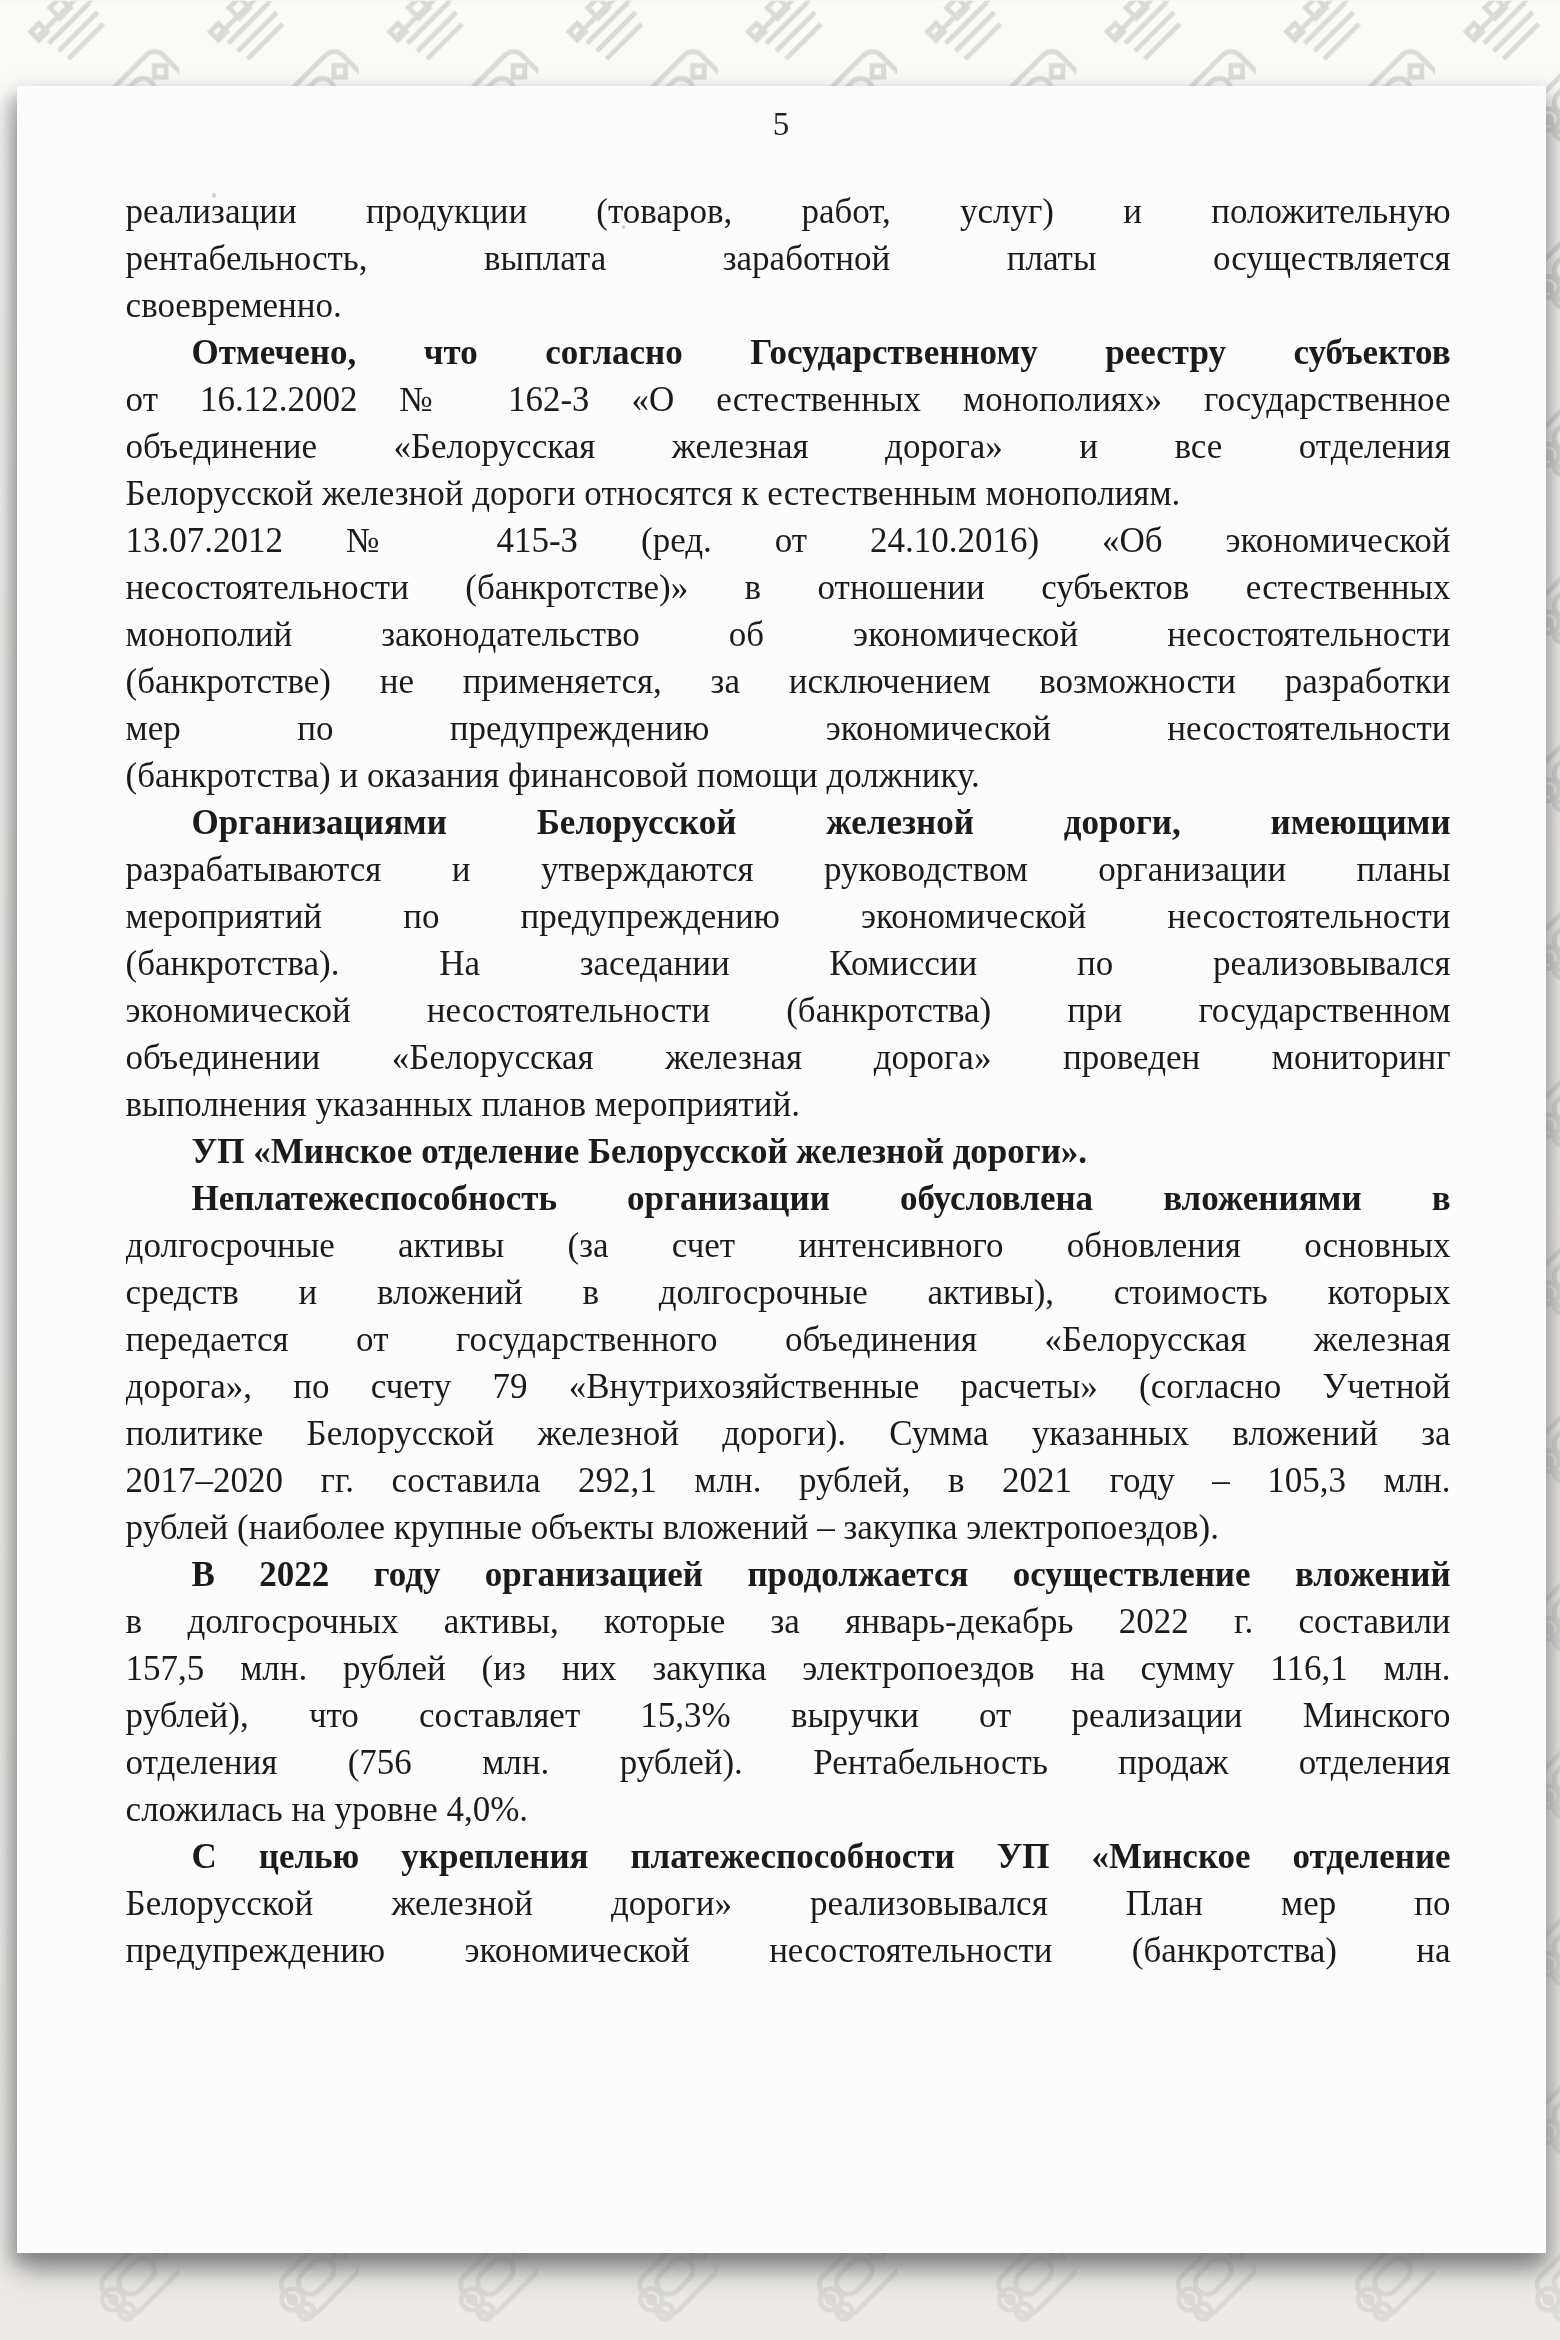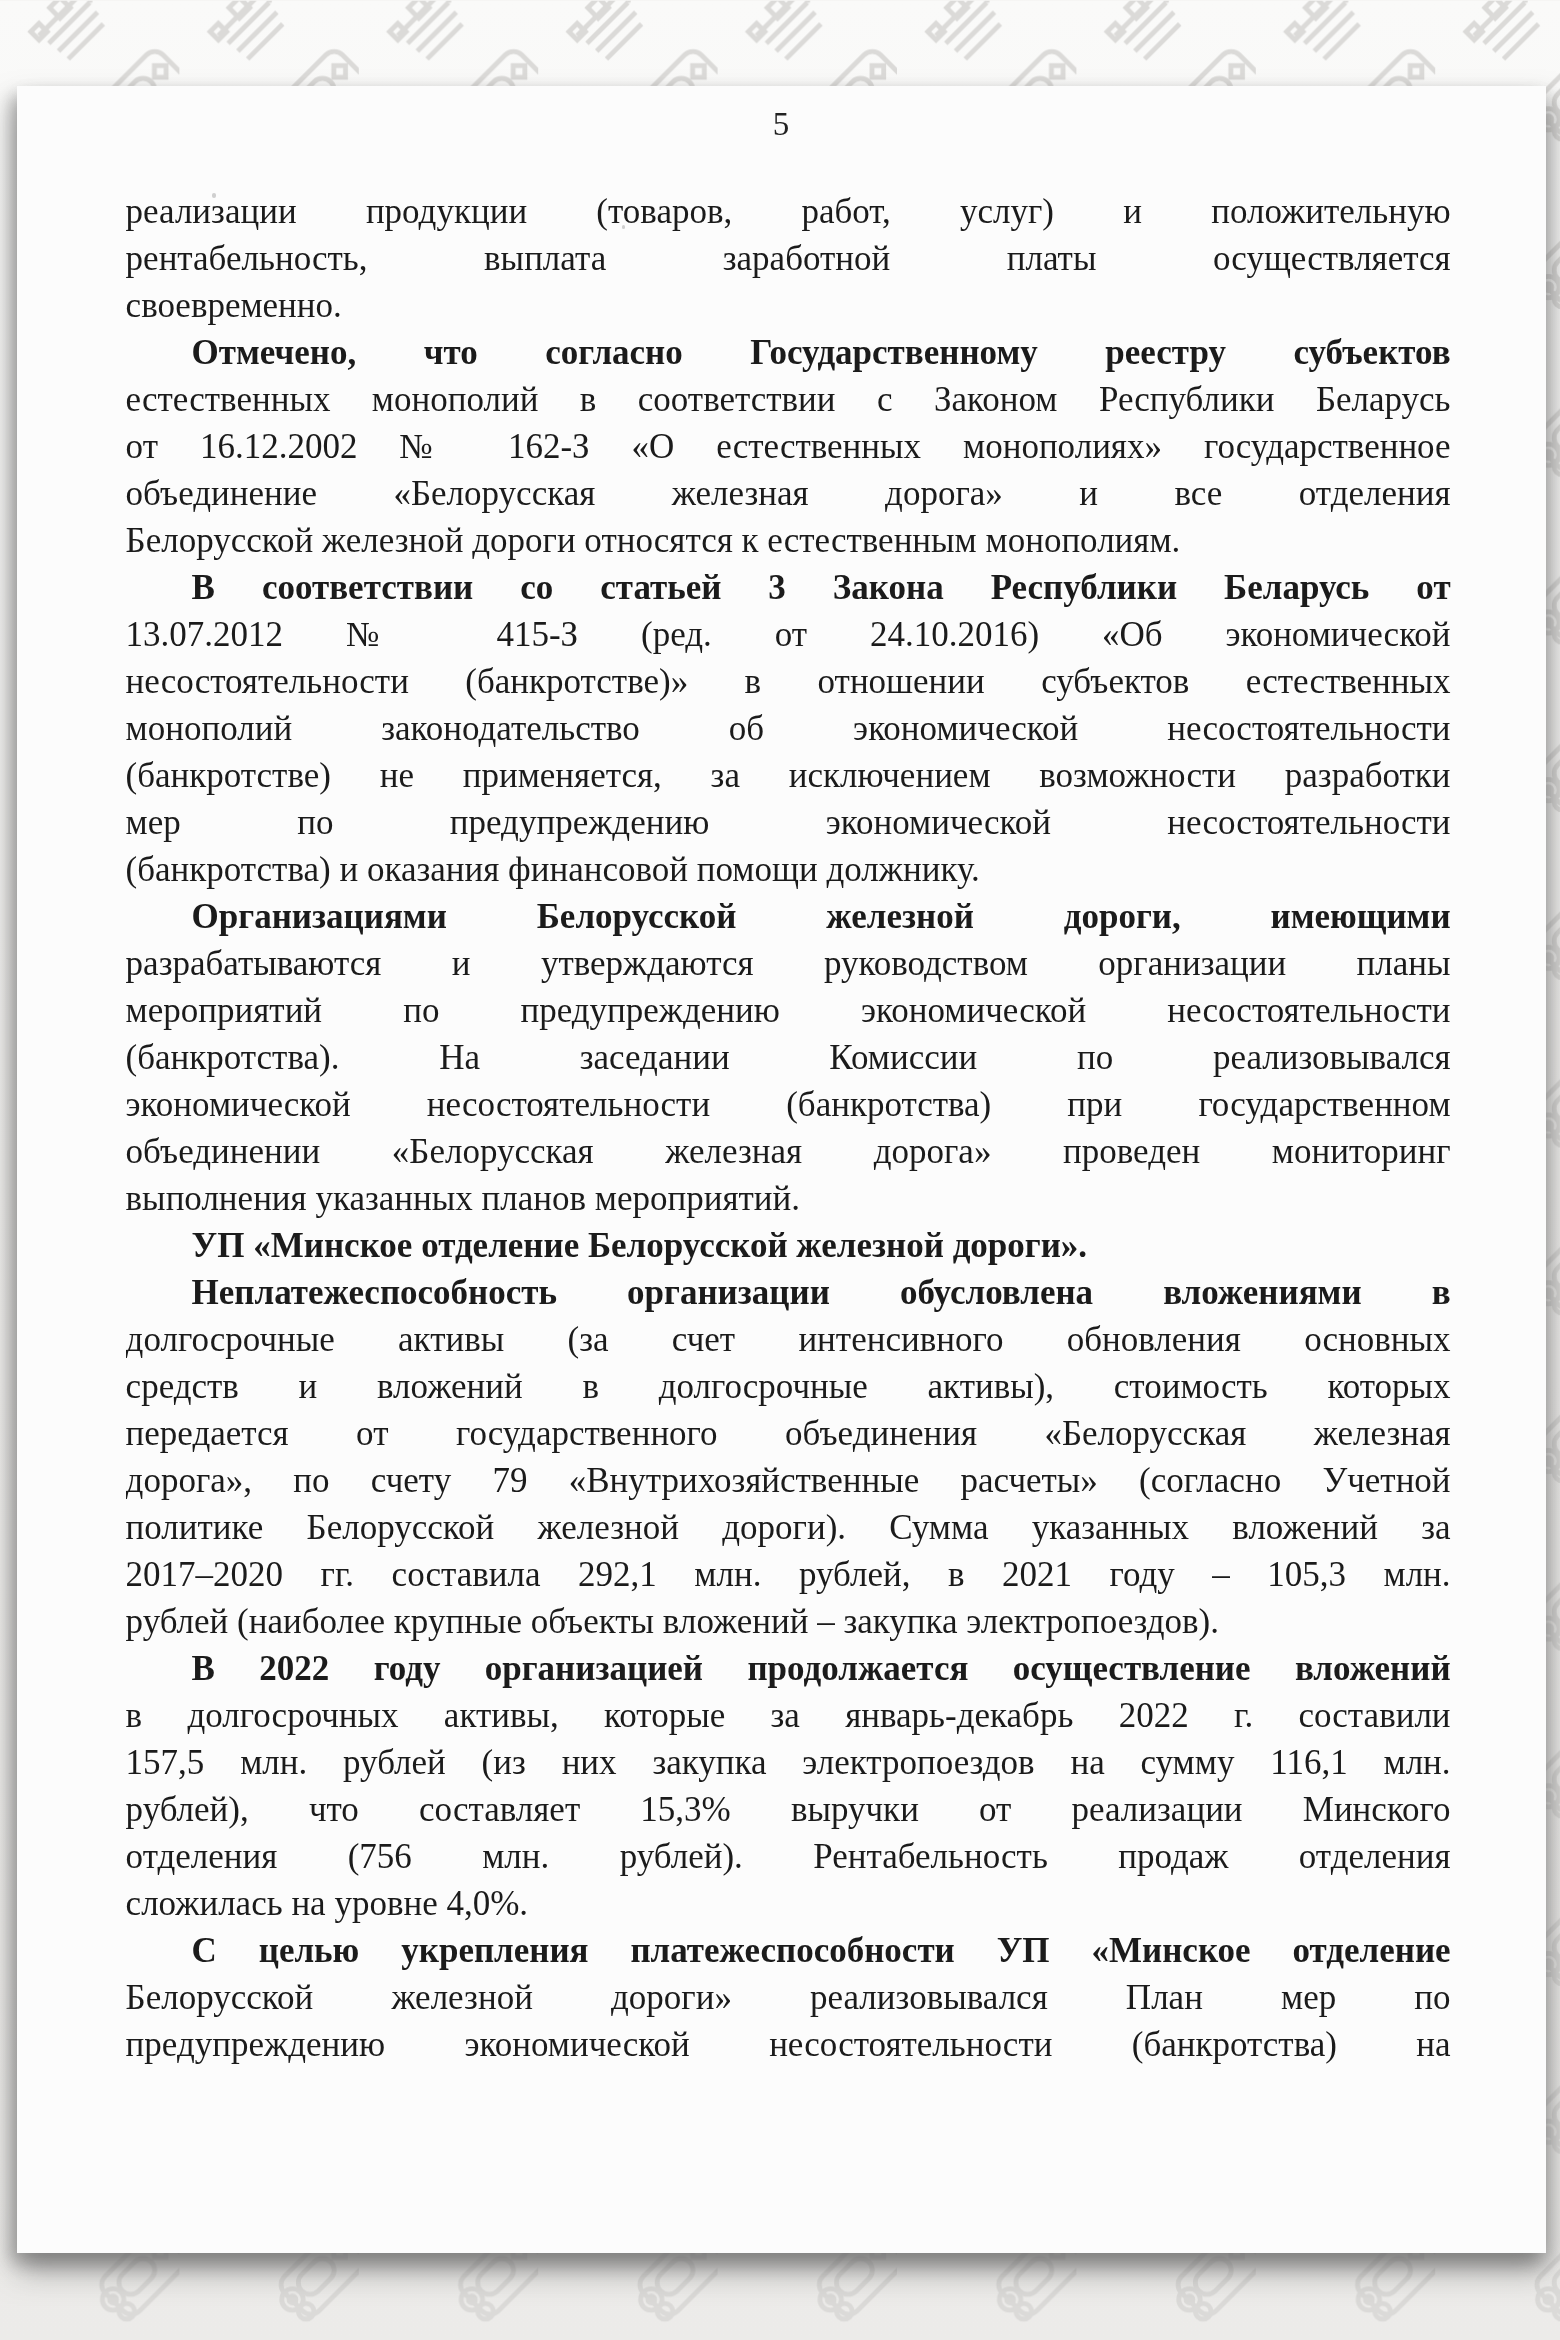--- a/index.html
+++ b/index.html
@@ -111,25 +111,23 @@
     <rect width="1600" height="2400" fill="url(#wmtile)"></rect>
   </svg>
 
   <div class="page">
     <div class="page-number">5</div>
     <div class="content" id="doc-content">
         <div class="line j">реализации продукции (товаров, работ, услуг) и положительную</div>
         <div class="line j">рентабельность, выплата заработной платы осуществляется</div>
         <div class="line">своевременно.</div>
         <div class="line ind j">Отмечено, что согласно Государственному реестру субъектов</div>
-        <div class="line j">естественных монополий в соответствии с Законом Республики Беларусь</div>
         <div class="line j">от 16.12.2002 № 162-З «О естественных монополиях» государственное</div>
         <div class="line j">объединение «Белорусская железная дорога» и все отделения</div>
         <div class="line">Белорусской железной дороги относятся к естественным монополиям.</div>
-        <div class="line ind j">В соответствии со статьей 3 Закона Республики Беларусь от</div>
         <div class="line j">13.07.2012 № 415-З (ред. от 24.10.2016) «Об экономической</div>
         <div class="line j">несостоятельности (банкротстве)» в отношении субъектов естественных</div>
         <div class="line j">монополий законодательство об экономической несостоятельности</div>
         <div class="line j">(банкротстве) не применяется, за исключением возможности разработки</div>
         <div class="line j">мер по предупреждению экономической несостоятельности</div>
         <div class="line">(банкротства) и оказания финансовой помощи должнику.</div>
         <div class="line ind j">Организациями Белорусской железной дороги, имеющими</div>
         <div class="line j">разрабатываются и утверждаются руководством организации планы</div>
         <div class="line j">мероприятий по предупреждению экономической несостоятельности</div>
         <div class="line j">(банкротства). На заседании Комиссии по реализовывался</div>

